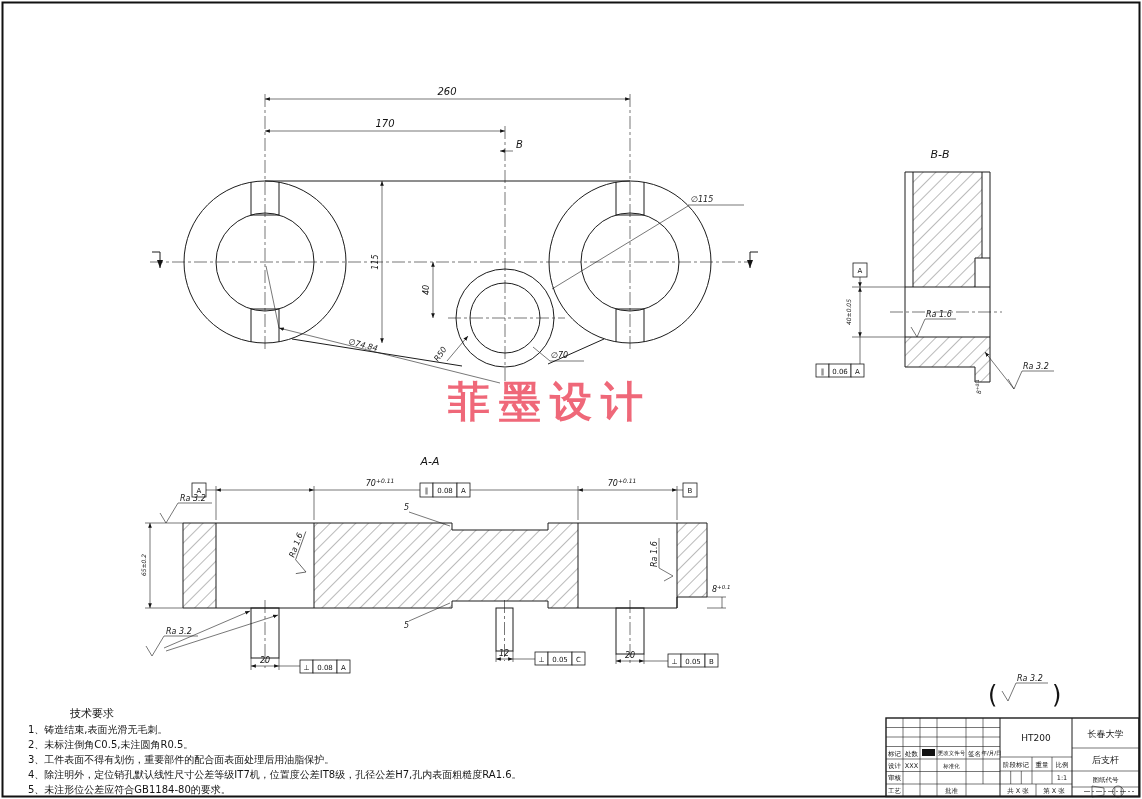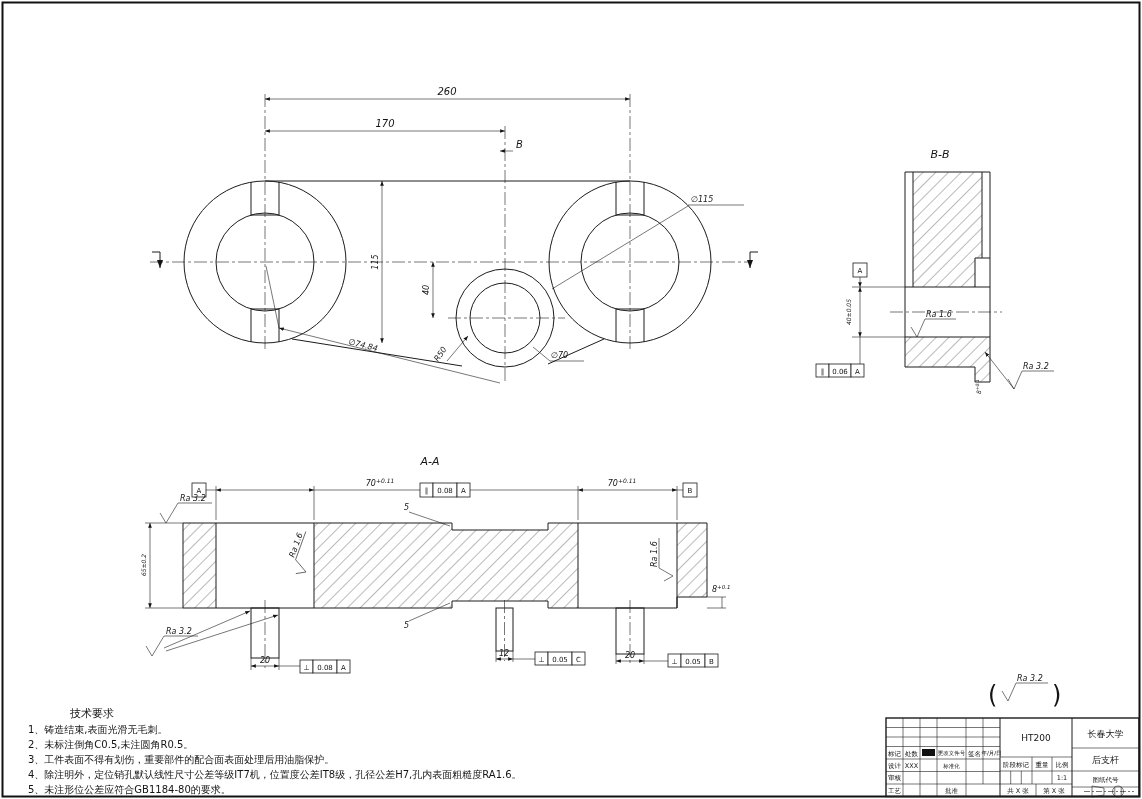--- a/index.html
+++ b/index.html
@@ -309,13 +309,14 @@
 
     <g>
       <path class="tn" d="M1084,791.5 H1134" stroke-dasharray="6 2 2 2"></path>
       <path class="tn" d="M1092,786 L1104,788 L1104,795 L1092,797 Z"></path>
       <circle class="tn" cx="1118" cy="791.5" r="5.5"></circle>
       <path class="tn" d="M1114.8,787.2 V795.8 M1121.2,787.2 V795.8"></path>
     </g>
   </g>
 </svg>
 
+<div class="wm">菲墨设计</div>
 </div>
 
 </body></html>

